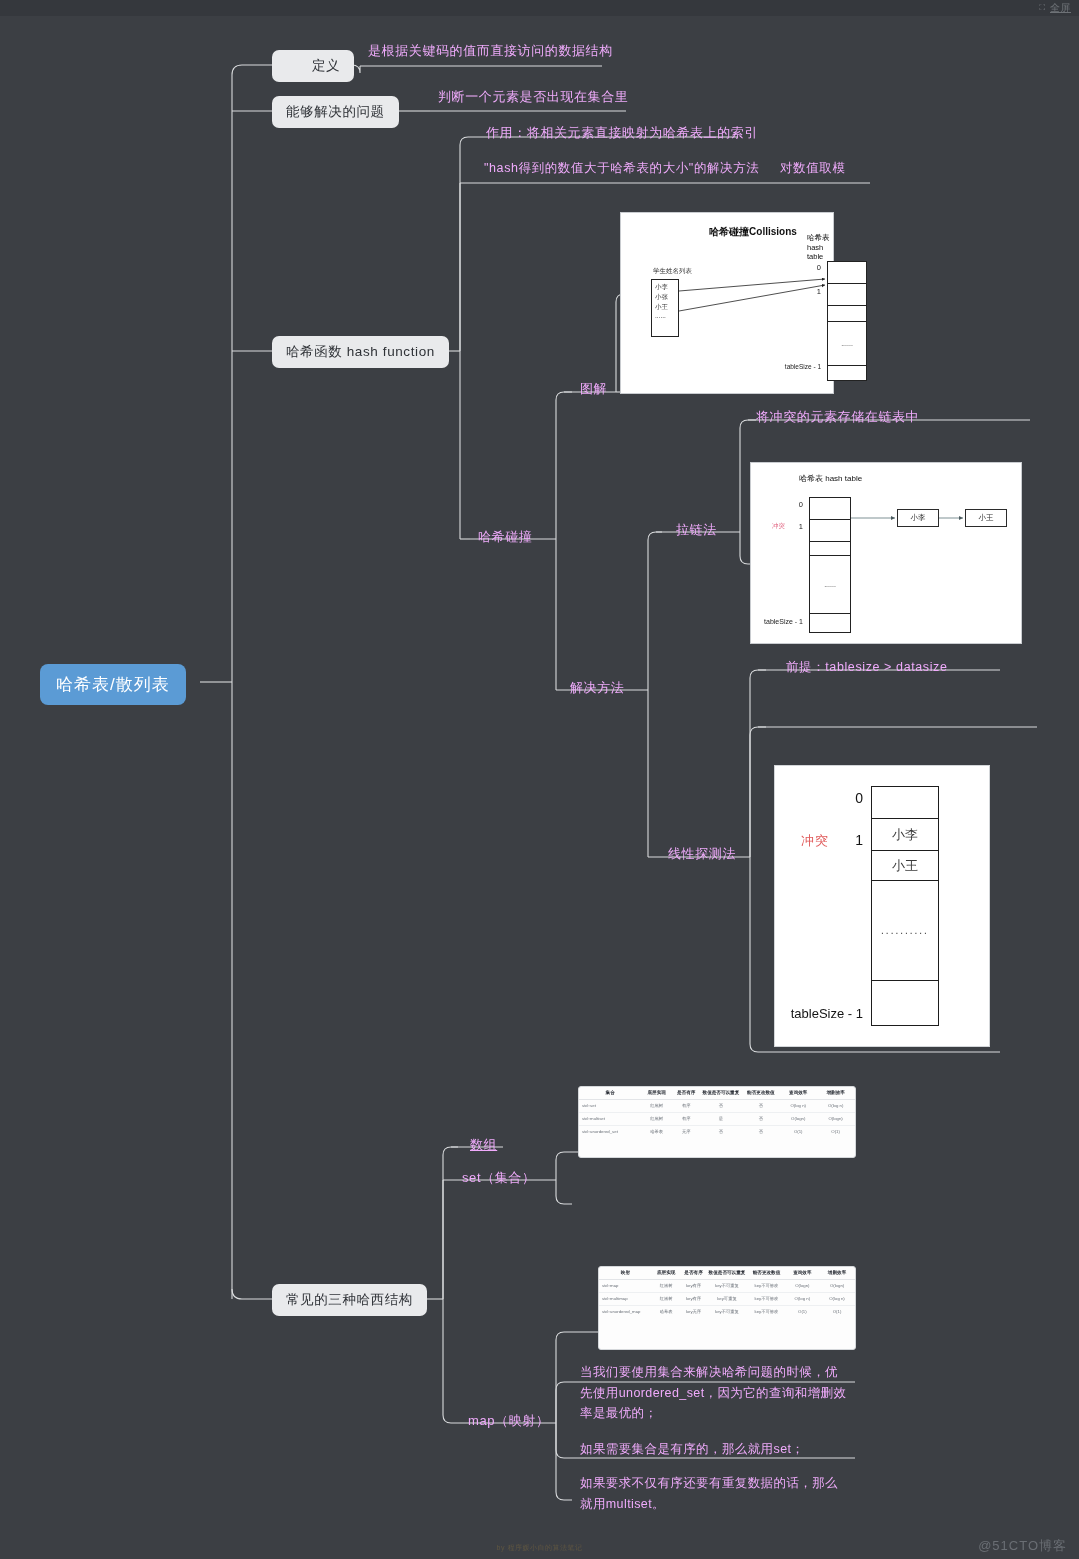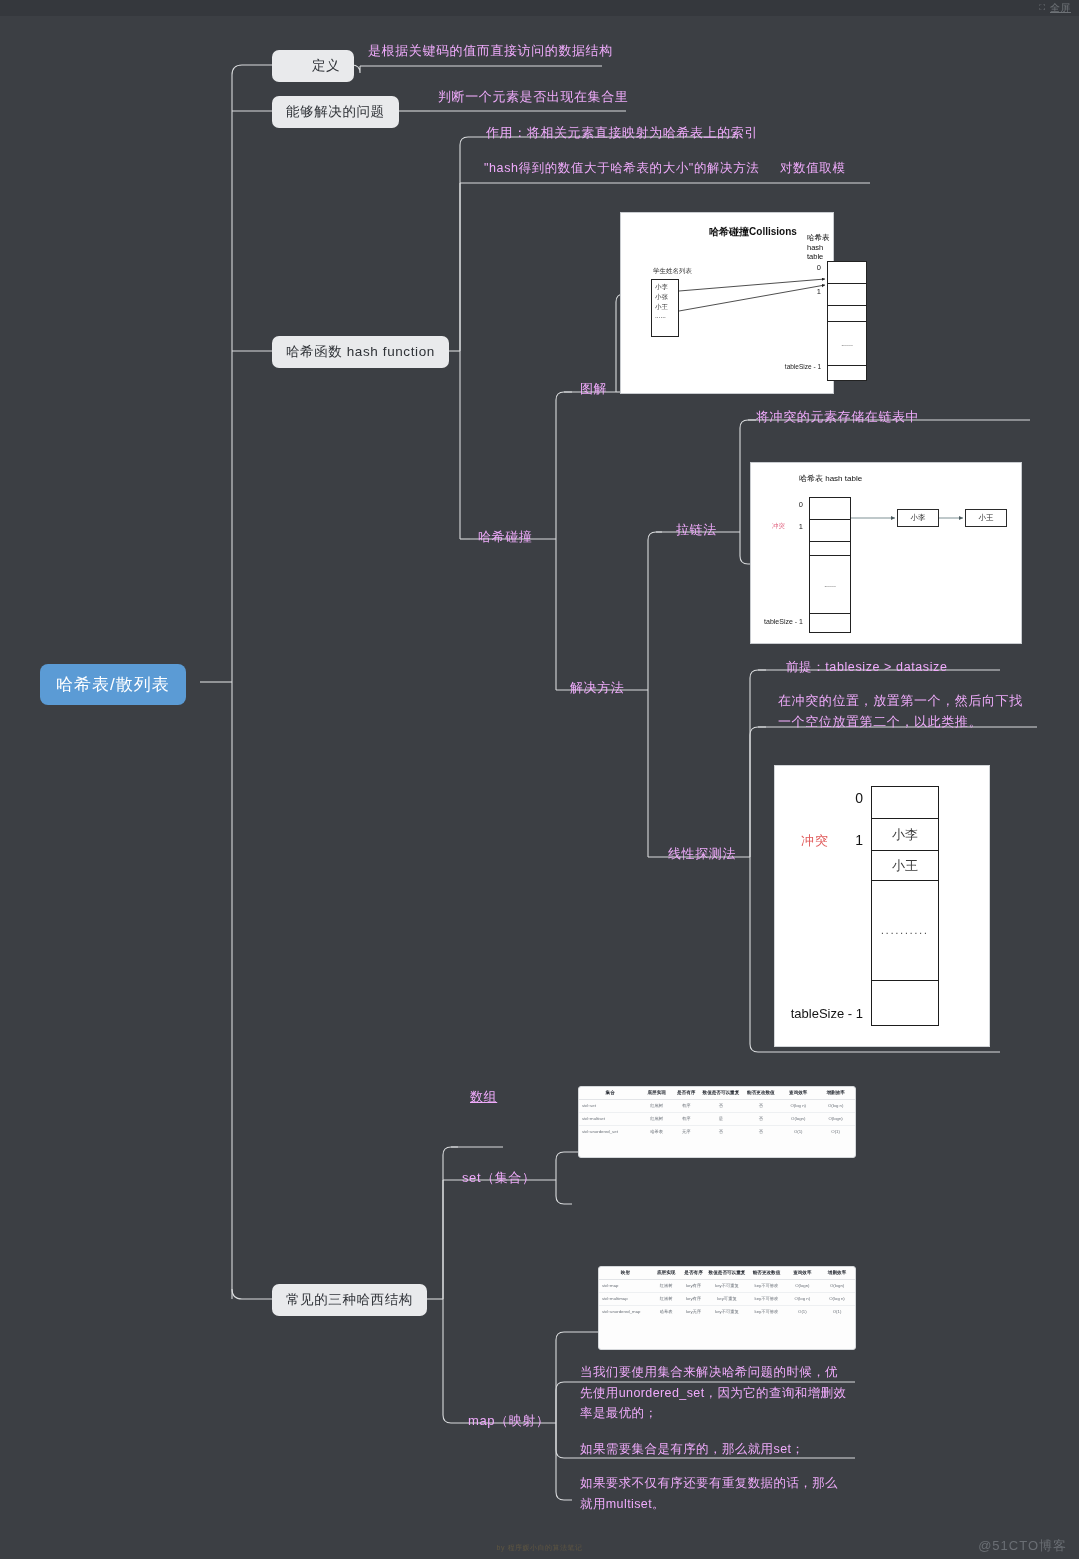--- a/index.html
+++ b/index.html
@@ -346,24 +346,23 @@
 
   <div class="node lbl" style="left:474px; top:528px;">哈希碰撞</div>
   <div class="node lbl" style="left:576px; top:380px;">图解</div>
   <div class="node lbl" style="left:566px; top:679px;">解决方法</div>
 
   <div class="node lbl" style="left:672px; top:521px;">拉链法</div>
   <div class="node lbl" style="left:752px; top:408px;">将冲突的元素存储在链表中</div>
 
   <div class="node lbl" style="left:664px; top:845px;">线性探测法</div>
   <div class="node lbl sm" style="left:782px; top:659px;">前提：tablesize &gt; datasize</div>
-  <div class="node lbl multi" style="left:774px; top:690px; width:264px;">在冲突的位置，放置第一个，然后向下找一个空位放置第二个，以此类推。</div>
 
   <div class="node chip" style="left:272px; top:1284px;">常见的三种哈西结构</div>
-  <div class="node lbl" style="left:466px; top:1088px;text-decoration:underline;">数组</div>
+  <div class="node lbl" style="left:466px; top:1136px;text-decoration:underline;">数组</div>
   <div class="node lbl" style="left:458px; top:1169px;">set（集合）</div>
   <div class="node lbl" style="left:464px; top:1412px;">map（映射）</div>
 
 
   <div class="node lbl multi note" style="left:576px; top:1362px; width:276px;">当我们要使用集合来解决哈希问题的时候，优先使用unordered_set，因为它的查询和增删效率是最优的；</div>
   <div class="node lbl multi note" style="left:576px; top:1439px; width:276px;">如果需要集合是有序的，那么就用set；</div>
   <div class="node lbl multi note" style="left:576px; top:1473px; width:276px;">如果要求不仅有序还要有重复数据的话，那么就用multiset。</div>
 
   <div class="pic col-fig" style="left:620px; top:212px; width:214px; height:182px;">
     <div class="pic-title col-title" style="position:absolute; left:52px; top:12px; width:160px;">哈希碰撞Collisions</div>

